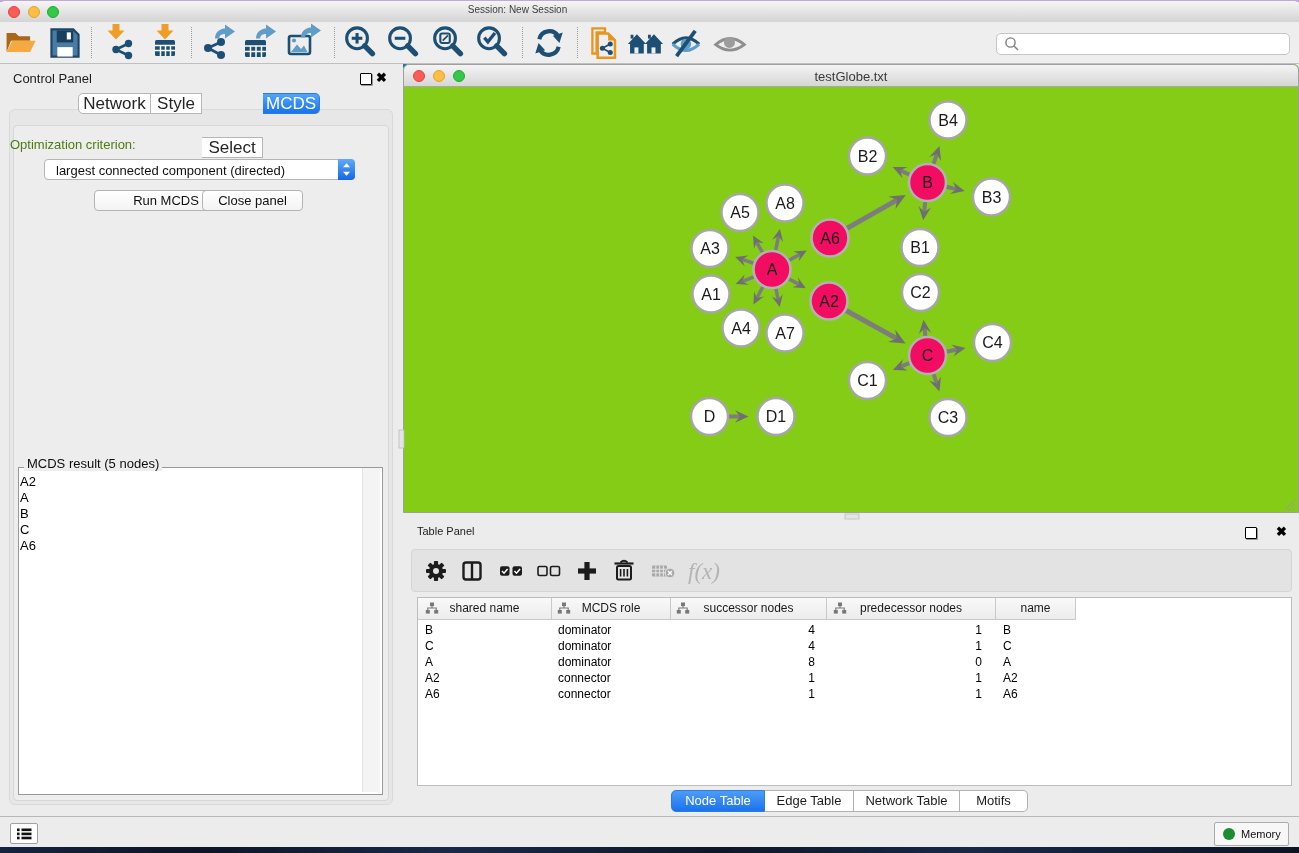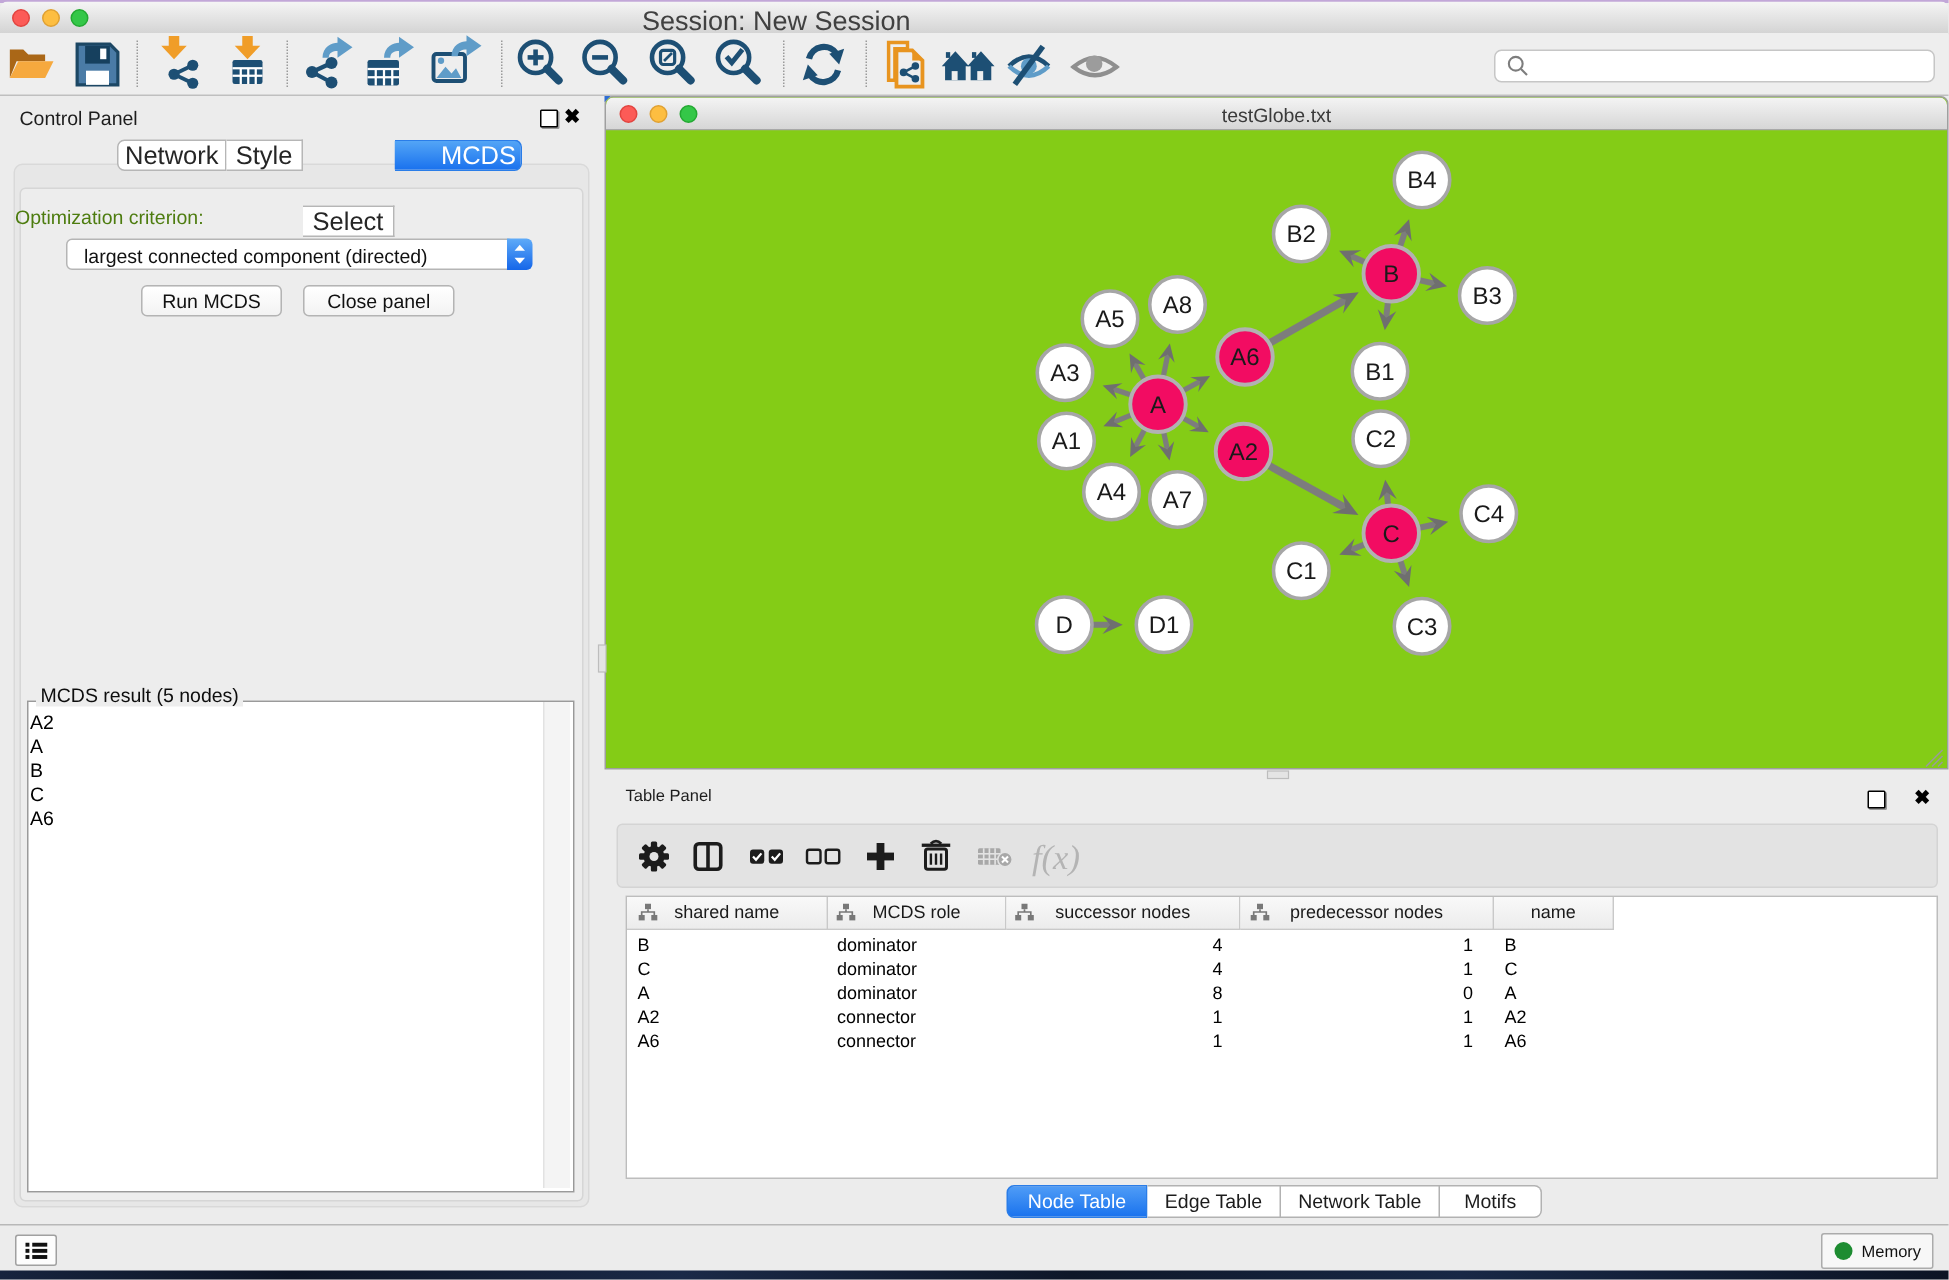--- a/index.html
+++ b/index.html
@@ -7,21 +7,21 @@
   .abs{position:absolute;}
   
   #deskTop{left:0;top:0;width:1299px;height:2px;background:#c2a7d8;}
   #deskBot{left:0;top:847px;width:1299px;height:6px;
      background:linear-gradient(90deg,#16233d,#0d1526 15%,#1a2947 35%,#0e1728 55%,#182846 75%,#0c1424);}
   
   #titlebar{left:0;top:1px;width:1299px;height:21px;
      background:linear-gradient(#f5f5f5,#d4d4d4);
      border-bottom:1px solid #abaaab;border-radius:5px 5px 0 0;}
   #titlebar .tl{position:absolute;width:12px;height:12px;border-radius:50%;top:5px;}
-  #title-text{left:0;top:4px;width:1035px;text-align:center;font-size:18px;color:#404040;}
+  #title-text{left:0;top:4px;width:1035px;text-align:center;font-size:10px;color:#404040;}
   
   #toolbar{left:0;top:22px;width:1299px;height:41px;background:#eeeeee;
      border-bottom:1px solid #bfbfbf;}
   .tsep{position:absolute;top:5px;height:31px;width:0;
      border-left:1px dotted #9a9a9a;}
   .ticon{position:absolute;top:4px;}
   #searchbox{left:996px;top:11px;width:292px;height:20px;background:#fff;
      border:1px solid #c6c6c6;border-radius:5px;}
   
   #cp-title{left:13px;top:71px;font-size:13px;color:#1d1d1d;}
@@ -29,21 +29,21 @@
      border-radius:1px;background:#fff;box-shadow:1px 1px 0 #999;}
   .dock-x{position:absolute;font-size:13px;font-weight:bold;color:#000;line-height:10px;}
   #cp-panel{left:9px;top:109px;width:382px;height:694px;background:#e7e7e7;
      border:1px solid #d9d9d9;border-radius:6px;}
   #cp-inner{left:13px;top:125px;width:374px;height:674px;background:#ededed;
      border:1px solid #d6d6d6;border-radius:4px;}
   .tabrow{position:absolute;display:flex;}
   .tab{height:19px;background:#fff;border:1px solid #b6b6b6;border-left:none;
      font-size:17px;color:#262626;text-align:center;line-height:19px;}
   .tab.first{border-left:1px solid #b6b6b6;border-radius:5px 0 0 5px;}
-  .tab.last{border-radius:0 5px 5px 0;padding-left:28px;}
+  .tab.last{border-radius:0 5px 5px 0;}
   .tab.sel{background:linear-gradient(#53a5f6,#1a72ee);color:#fff;border-color:#2a7de8;}
   #opt-label{left:10px;top:137px;width:380px;font-size:13px;color:#4d7c0f;}
   #dropdown{left:44px;top:159px;width:299px;height:21px;background:#fff;
      border:1px solid #b5b5b5;border-radius:4px;font-size:13px;color:#111;
      line-height:21px;padding-left:11px;box-sizing:border-box;}
   #dd-cap{left:338px;top:159px;width:17px;height:21px;border-radius:0 4px 4px 0;
      background:linear-gradient(#5fabf8,#1566e9);}
   .btn{position:absolute;height:19px;background:linear-gradient(#ffffff,#f3f3f3);
      border:1px solid #b4b4b4;border-radius:4px;font-size:13px;color:#111;
      text-align:center;line-height:19px;}
@@ -259,21 +259,21 @@
   <div class="tab sel last" style="width:56px;">MCDS</div>
 </div>
 <div class="abs" id="opt-label">Optimization criterion:</div>
 <div class="abs" id="dropdown">largest connected component (directed)</div>
 <div class="abs" id="dd-cap">
     <svg width="17" height="21" viewBox="0 0 17 21">
   <path d="M5 8.2 L8.5 4.2 L12 8.2 Z" fill="#fff"></path>
   <path d="M5 12.8 L8.5 16.8 L12 12.8 Z" fill="#fff"></path>
     </svg>
   </div>
-<div class="btn" style="left:94px;top:190px;width:92px;">Run MCDS</div>
+<div class="btn" style="left:94px;top:190px;width:92px;padding-left:25px;">Run MCDS</div>
 <div class="btn" style="left:202px;top:190px;width:99px;">Close panel</div>
 <div class="abs" id="grp"></div>
 <div class="abs" id="grp-sb"></div>
 <div class="abs" id="grp-label">MCDS result (5 nodes)</div>
 <div class="abs" id="grp-list">A2<br>A<br>B<br>C<br>A6</div>
 
 <div class="abs" id="statusbar"></div>
 <div class="abs" id="list-btn">
     <svg width="26" height="19" viewBox="0 0 26 19">
   <g fill="#111">

